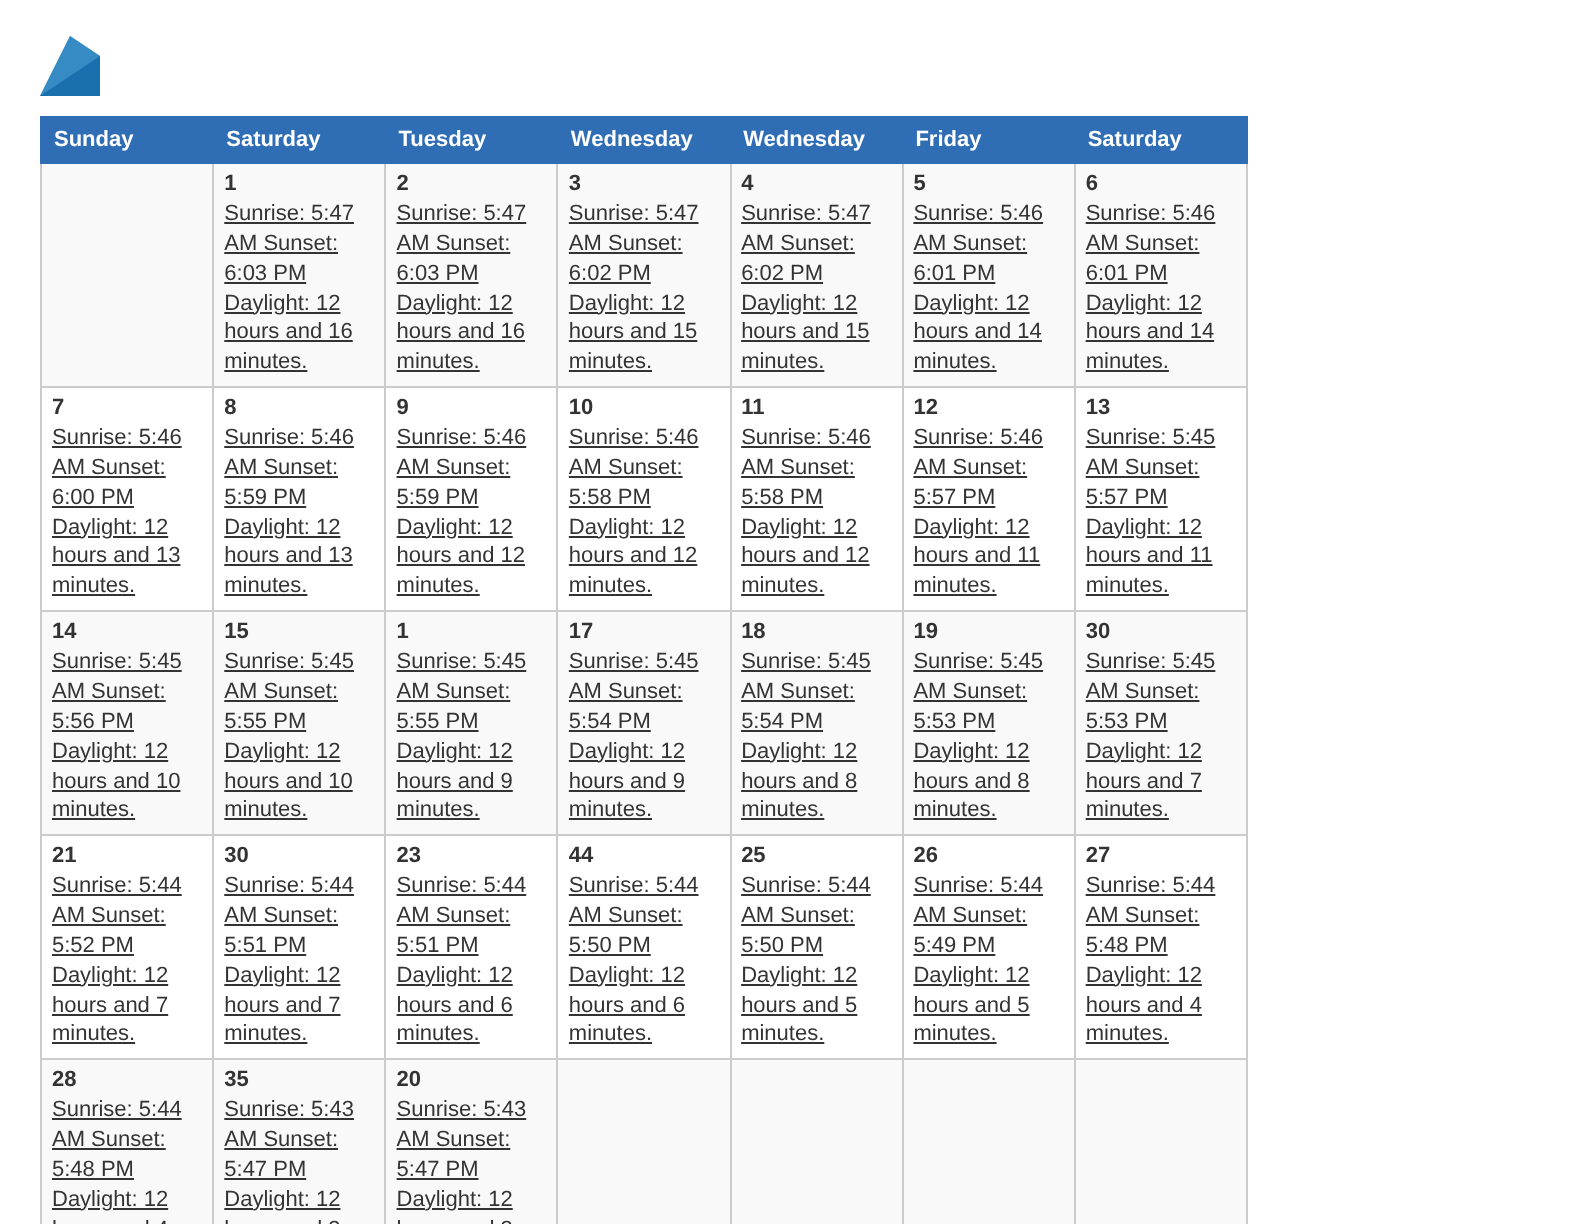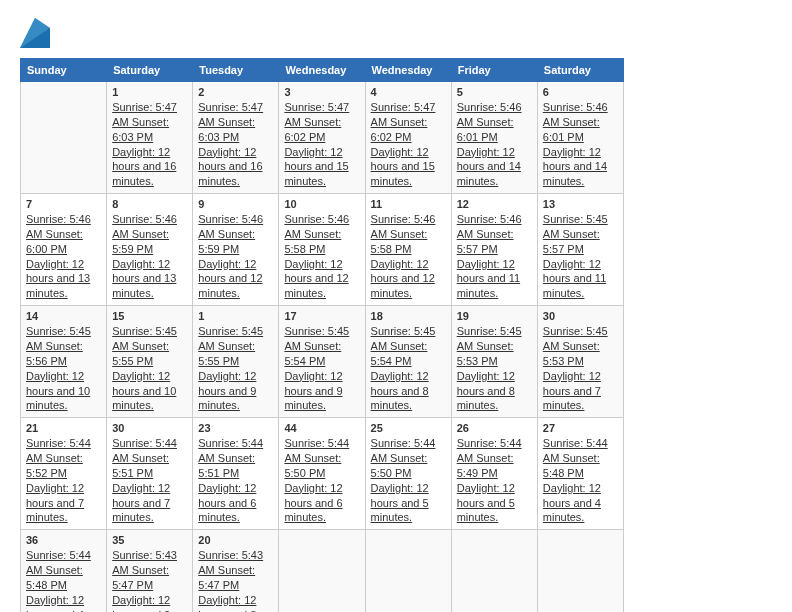--- a/index.html
+++ b/index.html
@@ -327,21 +327,21 @@
           <td>
             <span class="day-num">27</span>
             <div class="day-info">Sunrise: 5:44 AM
 Sunset: 5:48 PM
 Daylight: 12 hours
 and 4 minutes.</div>
           </td>
         </tr>
         <tr class="week-row">
           <td>
-            <span class="day-num">36</span>
+            <span class="day-num">28</span>
             <div class="day-info">Sunrise: 5:44 AM
 Sunset: 5:48 PM
 Daylight: 12 hours
 and 4 minutes.</div>
           </td>
           <td>
             <span class="day-num">35</span>
             <div class="day-info">Sunrise: 5:43 AM
 Sunset: 5:47 PM
 Daylight: 12 hours

